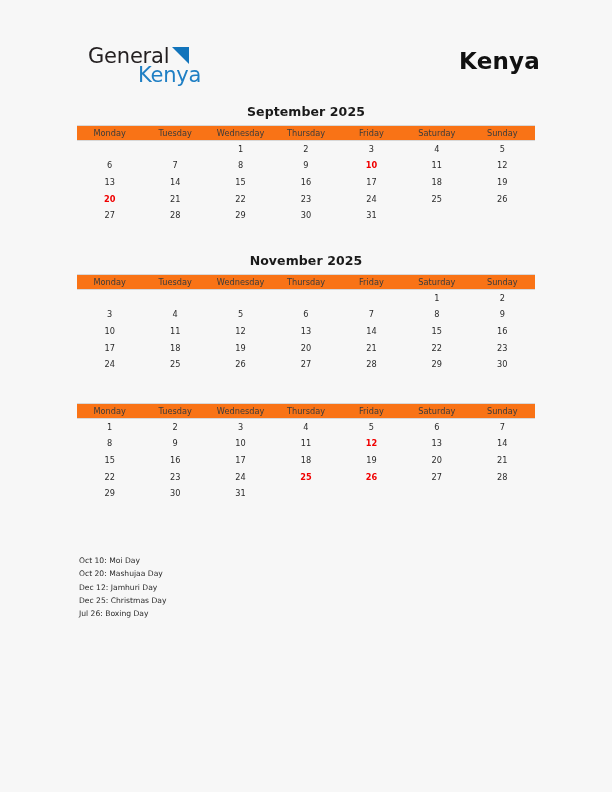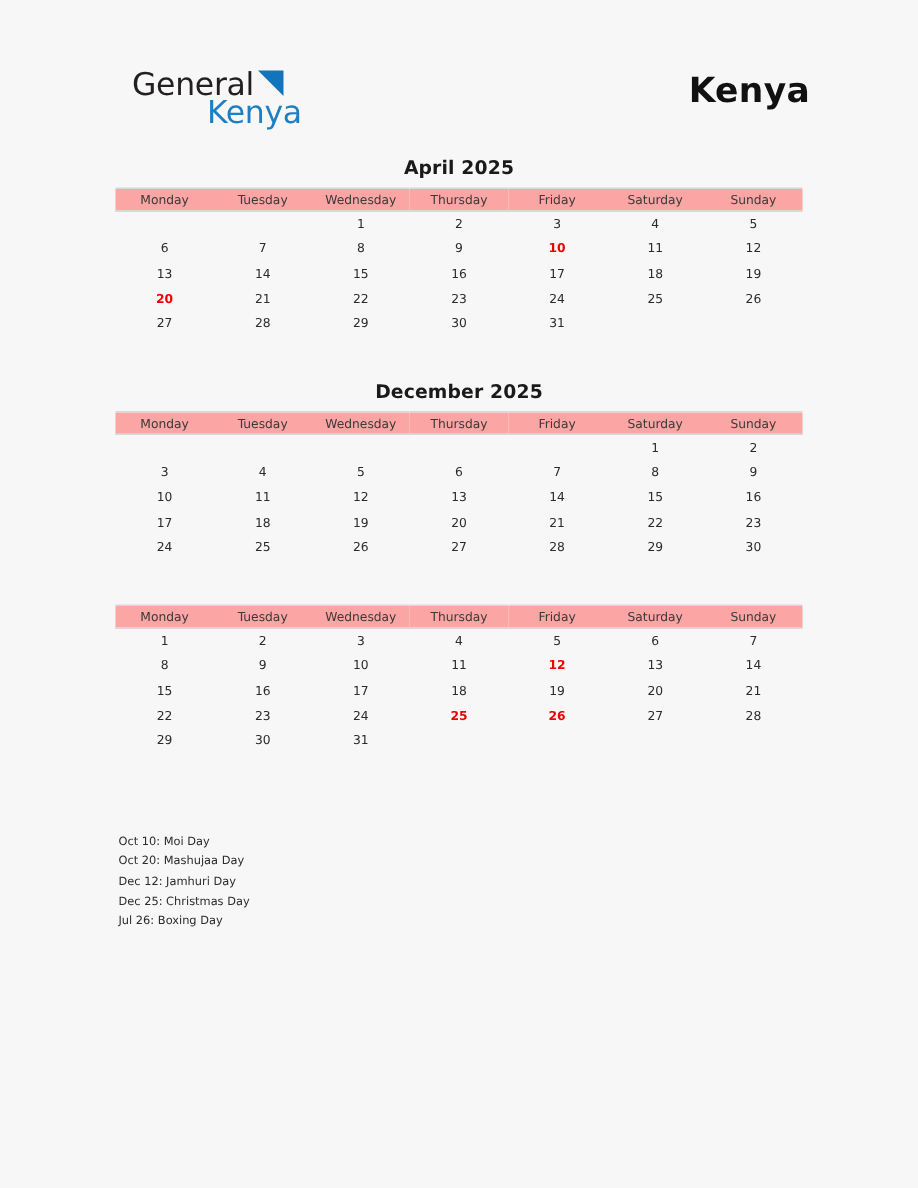--- a/index.html
+++ b/index.html
@@ -89,21 +89,21 @@
     color: #1a1a1a;
     padding-bottom: 6px;
     letter-spacing: 0.1px;
   }
   table.cal {
     width: 100%;
     border-collapse: collapse;
     table-layout: fixed;
   }
   table.cal thead th {
-    background: #fca5a5;
+    background: #f97316;
     border-top: 1px solid #d8d8d8;
     border-bottom: 1px solid #d8d8d8;
     font-size: 8.2px;
     font-weight: 400;
     color: #3b3b3b;
     height: 15px;
     text-align: center;
     vertical-align: middle;
   }
   table.cal tbody td {
@@ -143,21 +143,21 @@
   <div class="header">
     <div class="logo">
       <span class="logo-general">General</span>
       <span class="logo-tri"></span>
       <span class="logo-blue">Kenya</span>
     </div>
     <div class="country-title">Kenya</div>
   </div>
 
   <div class="month-block" id="month-0">
-    <div class="month-title">April 2025</div>
+    <div class="month-title">September 2025</div>
     <table class="cal">
       <thead>
           <tr>
             <th>Monday</th>
             <th>Tuesday</th>
             <th>Wednesday</th>
             <th>Thursday</th>
             <th>Friday</th>
             <th>Saturday</th>
             <th>Sunday</th>
@@ -207,21 +207,21 @@
             <td>30</td>
             <td>31</td>
             <td class="empty"></td>
             <td class="empty"></td>
           </tr>
         </tbody>
     </table>
   </div>
 
   <div class="month-block" id="month-1">
-    <div class="month-title">December 2025</div>
+    <div class="month-title">November 2025</div>
     <table class="cal">
       <thead>
           <tr>
             <th>Monday</th>
             <th>Tuesday</th>
             <th>Wednesday</th>
             <th>Thursday</th>
             <th>Friday</th>
             <th>Saturday</th>
             <th>Sunday</th>

